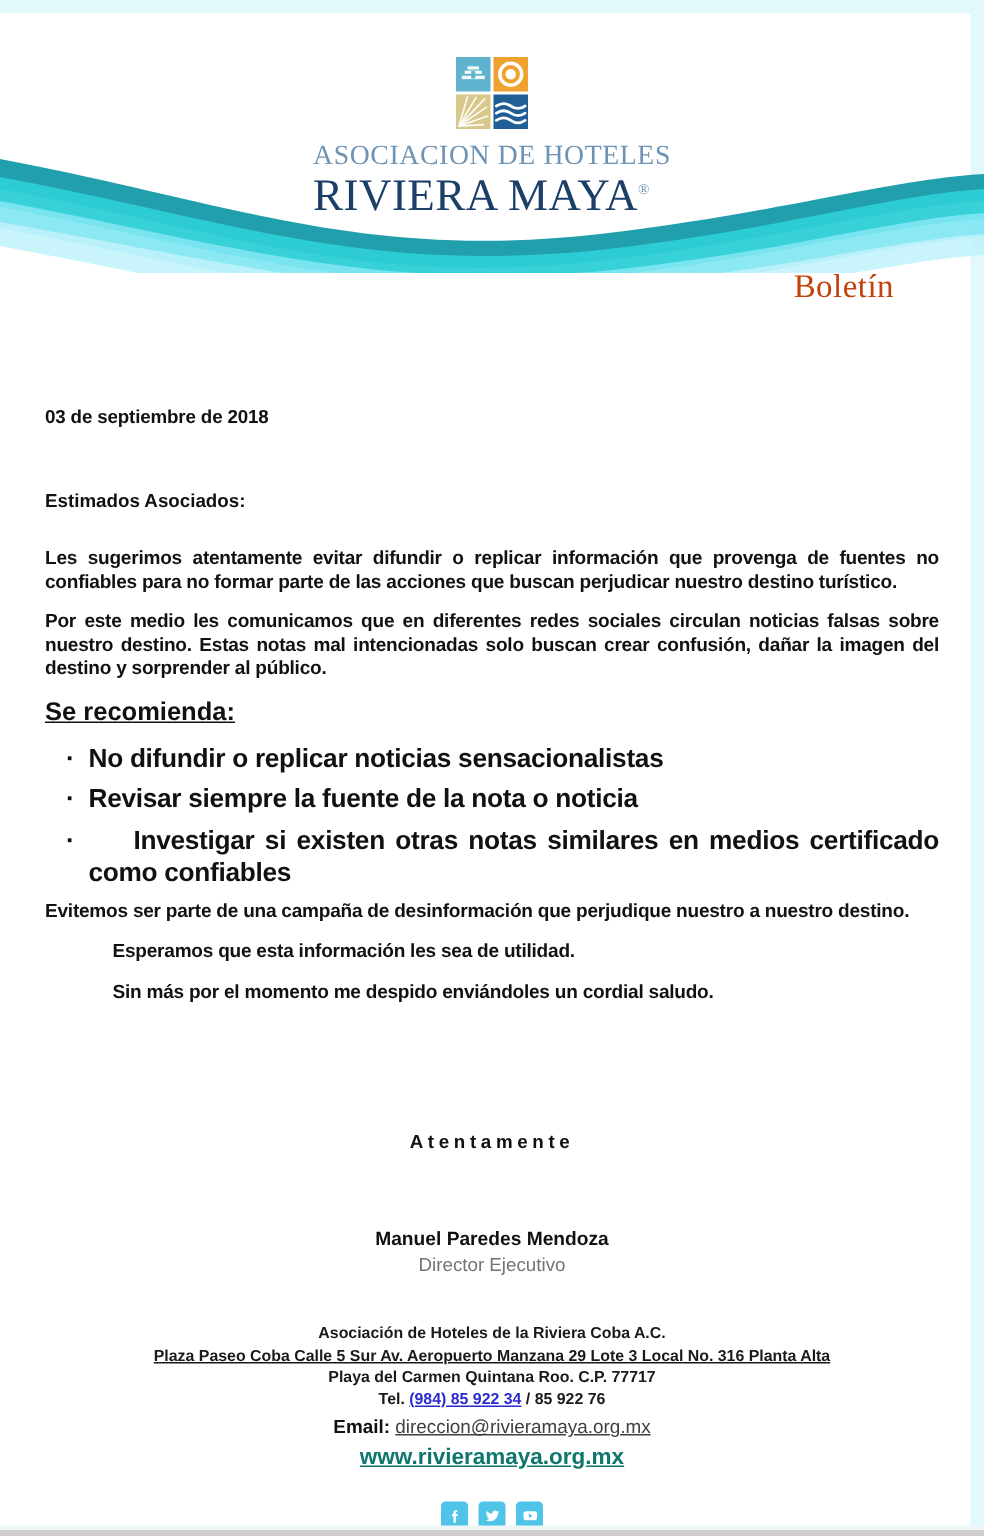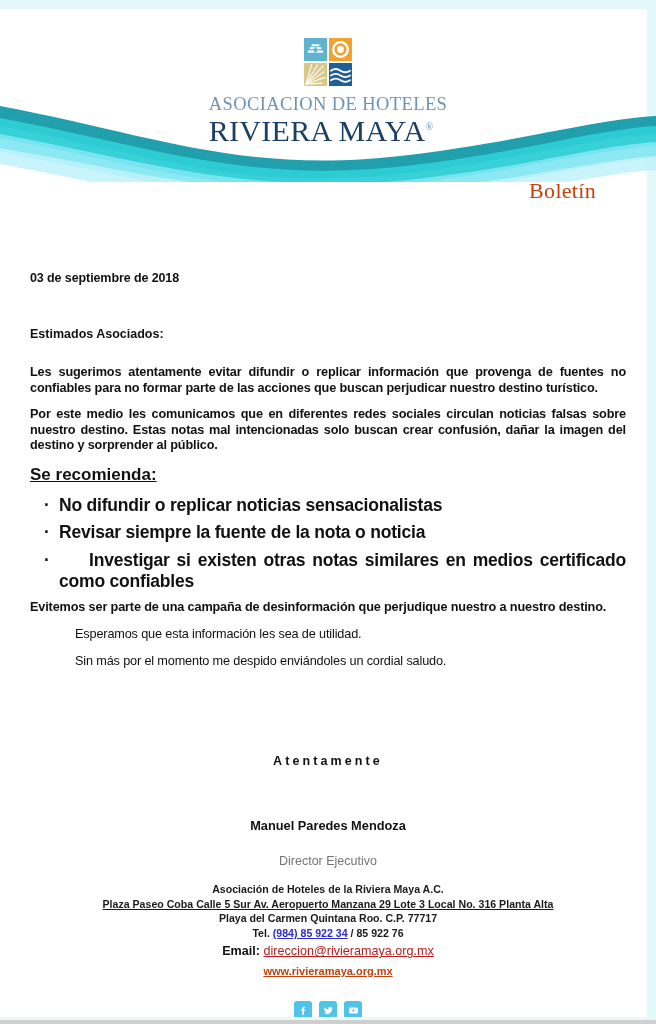--- a/index.html
+++ b/index.html
@@ -197,21 +197,21 @@
   .para-tail {
     font-size: 12.7px;
     font-weight: bold;
     text-align: justify;
     line-height: 1.24;
     margin: 8px 0 11px 0;
     letter-spacing: -0.15px;
   }
   .para-plain {
     font-size: 12.7px;
-    font-weight: normal;
+    font-weight: bold;
     line-height: 1.24;
     margin: 0 0 11px 0;
     letter-spacing: -0.15px;
     padding-left: 45px;
   }
 
   
   .signature {
     position: absolute;
     top: 754px;
@@ -221,21 +221,21 @@
   }
   .sig-atentamente {
     font-size: 12.5px;
     font-weight: bold;
     letter-spacing: 3.1px;
     margin-bottom: 50px;
   }
   .sig-name {
     font-size: 12.8px;
     font-weight: bold;
-    margin-bottom: 21px;
+    margin-bottom: 3px;
   }
   .sig-title {
     font-size: 12.5px;
     font-weight: normal;
     color: #737373;
   }
 
   
   .footer {
     position: absolute;
@@ -256,27 +256,27 @@
   }
   .f-email {
     font-size: 12.6px;
     font-weight: bold;
     line-height: 1.45;
     margin-top: 2px;
   }
   .f-email-addr {
     font-weight: normal;
     text-decoration: underline;
-    color: #b91c1c;
+    color: #404040;
   }
   .f-web {
-    font-size: 11px;
+    font-size: 15px;
     font-weight: bold;
     text-decoration: underline;
-    color: #c2410c;
+    color: #0f766e;
     line-height: 1.5;
     margin-top: 1px;
   }
 
   
   .social {
     position: absolute;
     top: 1001px;
     left: 0;
     width: 656px;
@@ -402,21 +402,21 @@
 
   </div>
 
   <div class="signature">
     <div class="sig-atentamente">Atentamente</div>
     <div class="sig-name">Manuel Paredes Mendoza</div>
     <div class="sig-title">Director Ejecutivo</div>
   </div>
 
   <div class="footer">
-    <div class="f-line">Asociación de  Hoteles de la Riviera Maya A.C.</div>
+    <div class="f-line">Asociación de  Hoteles de la Riviera Coba A.C.</div>
     <div class="f-line ul">Plaza Paseo Coba Calle 5 Sur Av. Aeropuerto Manzana 29 Lote 3 Local No. 316 Planta Alta</div>
     <div class="f-line">Playa del Carmen Quintana Roo. C.P. 77717</div>
 
     <div class="f-line">
       <span>Tel. </span><a class="f-phone-link" href="#">(984) 85 922 34</a><span> /  85 922 76</span>
     </div>
 
     <div class="f-email">
       <span>Email: </span><a class="f-email-addr" href="#">direccion@rivieramaya.org.mx</a>
     </div>

